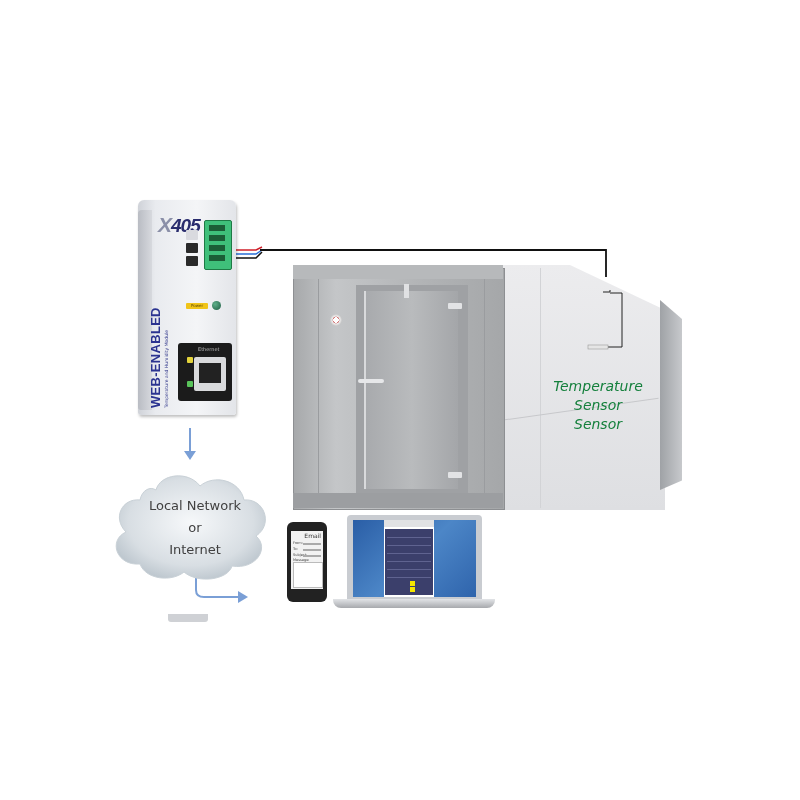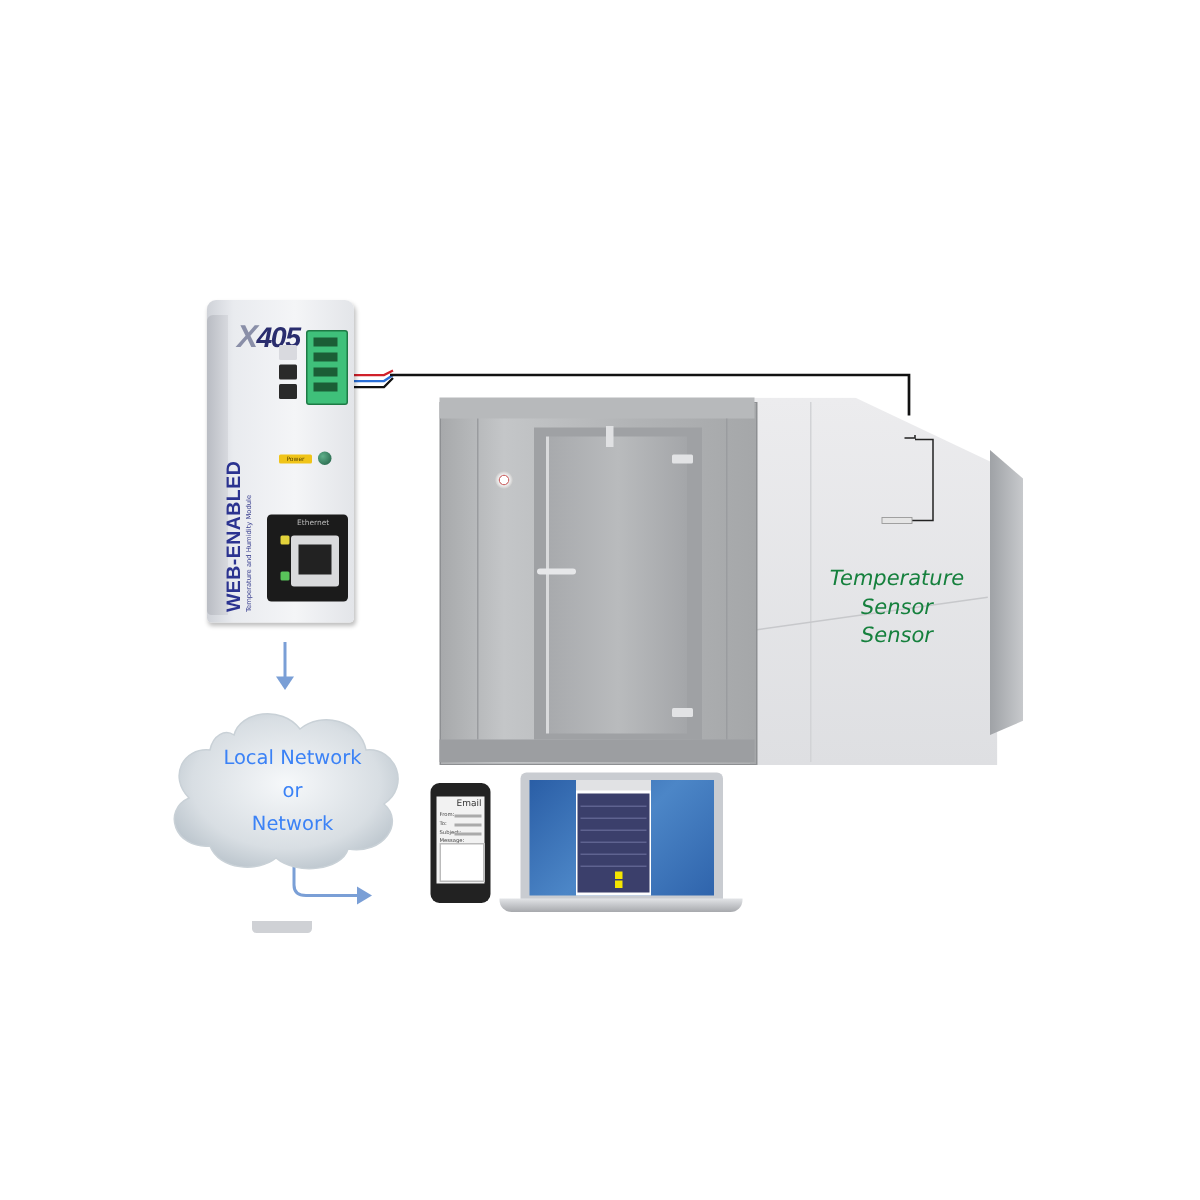--- a/index.html
+++ b/index.html
@@ -34,21 +34,21 @@
   .cooler-bottom{left:293px;top:493px;width:210px;height:15px;background:#9c9ea1;}
   .door-frame{left:356px;top:285px;width:112px;height:208px;background:#9fa1a4;}
   .door{left:364px;top:291px;width:92px;height:198px;background:linear-gradient(90deg,#a8aaad,#b9bbbd 50%,#a4a6a9);border-left:2px solid #d9dadc;}
   .handle{left:358px;top:379px;width:26px;height:4px;background:#e6e7e9;border-radius:2px;}
   .hinge{left:448px;width:14px;height:6px;background:#e2e3e5;border-radius:1px;}
   .thermo{left:330px;top:314px;width:12px;height:12px;border-radius:50%;background:radial-gradient(circle,#fff 30%,#c66 35%,#eee 45%,#999 100%);}
   .panel-line{width:1px;background:#9a9c9f;}
   
   svg.wires{left:0;top:0;}
   .sensor-text{left:538px;top:377px;width:120px;text-align:center;font:italic 14px "DejaVu Sans",sans-serif;color:#15803d;line-height:19px;}
-  .cloud-text{left:130px;top:495px;width:130px;text-align:center;font:13px "DejaVu Sans",sans-serif;color:#3b82f6;line-height:22px;}
+  .cloud-text{left:130px;top:495px;width:130px;text-align:center;font:13px "DejaVu Sans",sans-serif;color:#404040;line-height:22px;}
   .cloud-text .or{}
   
   .phone{left:287px;top:522px;width:40px;height:80px;background:#222;border-radius:6px;}
   .phone .screen{left:4px;top:9px;width:32px;height:58px;background:#f2f2f2;}
   .phone-title{right:2px;top:1px;font-size:6px;color:#333;}
   .phone-field{left:2px;font-size:3.5px;color:#444;}
   .phone-bar{left:12px;width:18px;height:2px;background:#aaa;}
   .phone-msg{left:2px;top:31px;width:28px;height:24px;background:#fff;border:1px solid #bbb;}
   
   .laptop-lid{left:347px;top:515px;width:135px;height:85px;background:#c9ccd1;border-radius:4px 4px 0 0;}
@@ -142,21 +142,21 @@
       <div class="abs eth-port">
         <div class="abs hole"></div>
       </div>
     </div>
     <div class="abs din-clip"></div>
   </div>
 
   <div class="abs cloud-text">
     <div>Local Network</div>
     <div class="or">or</div>
-    <div>Network</div>
+    <div>Internet</div>
   </div>
 
   <div class="abs phone">
     <div class="abs screen">
       <div class="abs phone-title">Email</div>
       <div class="abs phone-field" style="top:10px;">From:</div>
       <div class="abs phone-bar" style="top:12px;"></div>
       <div class="abs phone-field" style="top:16px;">To:</div>
       <div class="abs phone-bar" style="top:18px;"></div>
       <div class="abs phone-field" style="top:22px;">Subject:</div>

